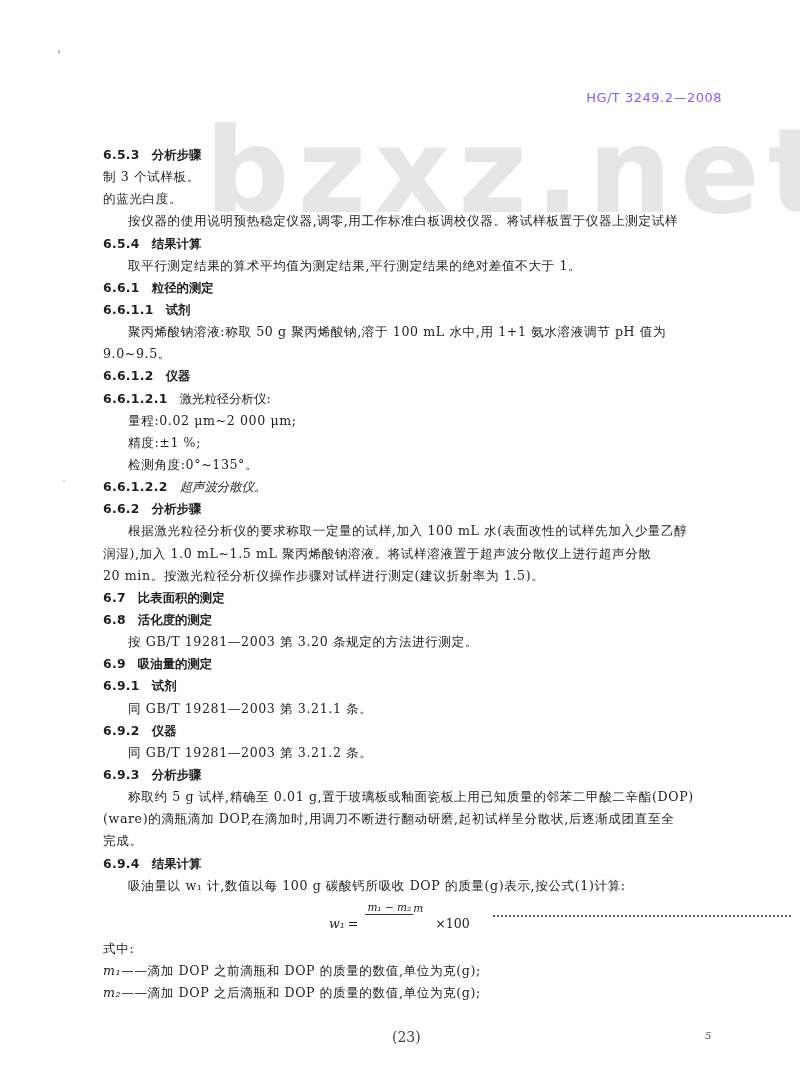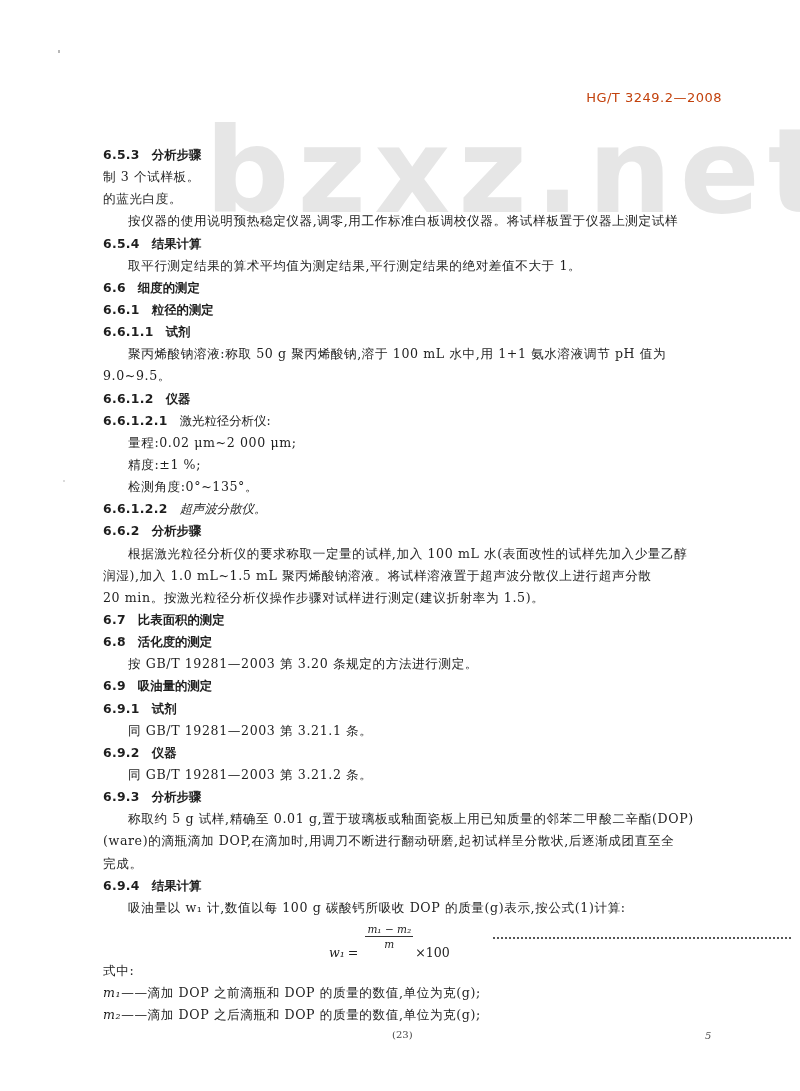--- a/index.html
+++ b/index.html
@@ -34,21 +34,21 @@
       line-height: 1;
       z-index: 0;
       user-select: none;
     }
     .doc-code {
       position: absolute;
       right: 78px;
       top: 90px;
       font-family: "DejaVu Sans", "Liberation Sans", sans-serif;
       font-size: 13px;
-      color: #c2410c;
+      color: #8b5cf6;
       letter-spacing: 0.5px;
     }
     .content {
       position: absolute;
       left: 103px;
       top: 144px;
       width: 620px;
       z-index: 1;
     }
     .line {
@@ -88,52 +88,51 @@
     .formula {
       position: absolute;
       left: 226px;
       top: 4px;
       display: flex;
       align-items: flex-end;
       font-style: italic;
     }
     .frac {
       display: inline-flex;
-      flex-direction: column;
       align-items: center;
-      margin: 0 2px 10px 4px;
+      margin: 0 2px 16px 4px;
       font-size: 10.5px;
     }
     .frac .numr {
       border-bottom: 1px solid #333;
       padding: 0 2px 1px 2px;
     }
     .frac .den {
       padding-top: 1px;
     }
     .times {
       font-style: normal;
-      margin-left: 0;
+      margin-left: 10px;
     }
     .dots {
       position: absolute;
       left: 390px;
       top: 12px;
       width: 298px;
       border-bottom: 2px dotted #555;
       height: 6px;
     }
     .var {
       font-style: italic;
     }
     .page-no {
       position: absolute;
       left: 392px;
       top: 1029px;
-      font-size: 10px;
+      font-size: 14px;
       color: #444;
     }
     .sheet-no {
       position: absolute;
       left: 705px;
       top: 1030px;
       font-size: 10px;
       color: #555;
       font-style: italic;
     }
@@ -158,21 +157,20 @@
   <span class="scan-dot" style="left:63px;top:480px;width:2px;height:2px;opacity:0.3;"></span>
 
   <div class="content" id="body-content">
 
     <div class="line heading"><span class="num">6.5.3</span><span>分析步骤</span></div>
     <div class="line cont">制 3 个试样板。</div>
     <div class="line cont">的蓝光白度。</div>
     <div class="line para">按仪器的使用说明预热稳定仪器,调零,用工作标准白板调校仪器。将试样板置于仪器上测定试样</div>
     <div class="line heading"><span class="num">6.5.4</span><span>结果计算</span></div>
     <div class="line para">取平行测定结果的算术平均值为测定结果,平行测定结果的绝对差值不大于 1。</div>
-    <div class="line heading"><span class="num">6.6</span><span>细度的测定</span></div>
     <div class="line heading"><span class="num">6.6.1</span><span>粒径的测定</span></div>
     <div class="line heading"><span class="num">6.6.1.1</span><span>试剂</span></div>
     <div class="line para">聚丙烯酸钠溶液:称取 50 g 聚丙烯酸钠,溶于 100 mL 水中,用 1+1 氨水溶液调节 pH 值为</div>
     <div class="line cont">9.0~9.5。</div>
     <div class="line heading"><span class="num">6.6.1.2</span><span>仪器</span></div>
     <div class="line heading"><span class="num">6.6.1.2.1</span><span style="font-weight:normal;font-family:'DejaVu Serif',serif;">激光粒径分析仪:</span></div>
     <div class="line indent">量程:0.02 μm~2 000 μm;</div>
     <div class="line indent">精度:±1 %;</div>
     <div class="line indent">检测角度:0°~135°。</div>
     <div class="line heading"><span class="num">6.6.1.2.2</span><span style="font-weight:normal;font-family:'DejaVu Serif',serif;font-style:italic;">超声波分散仪。</span></div>

